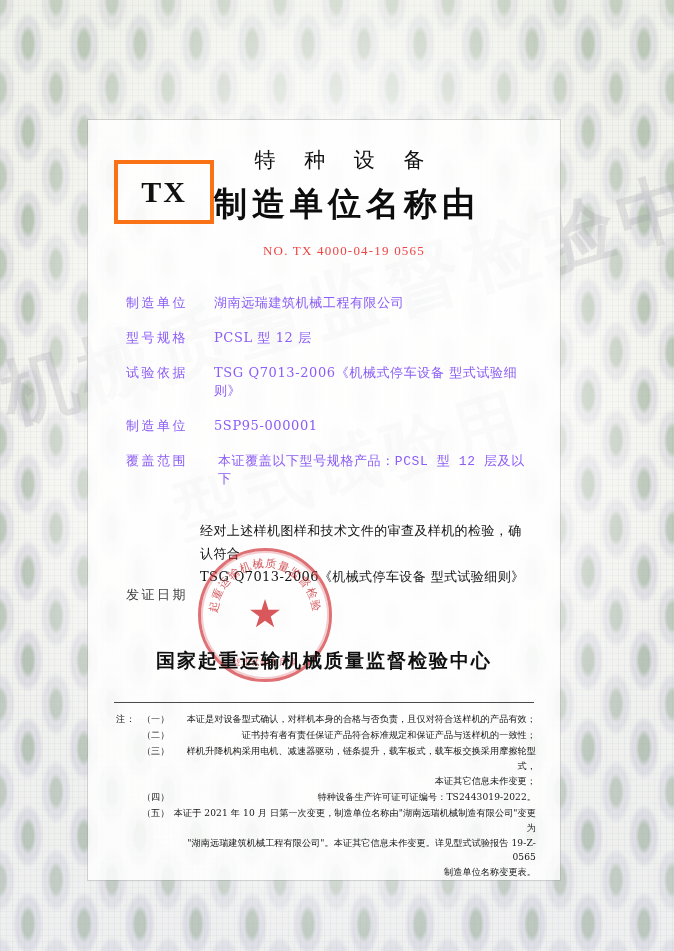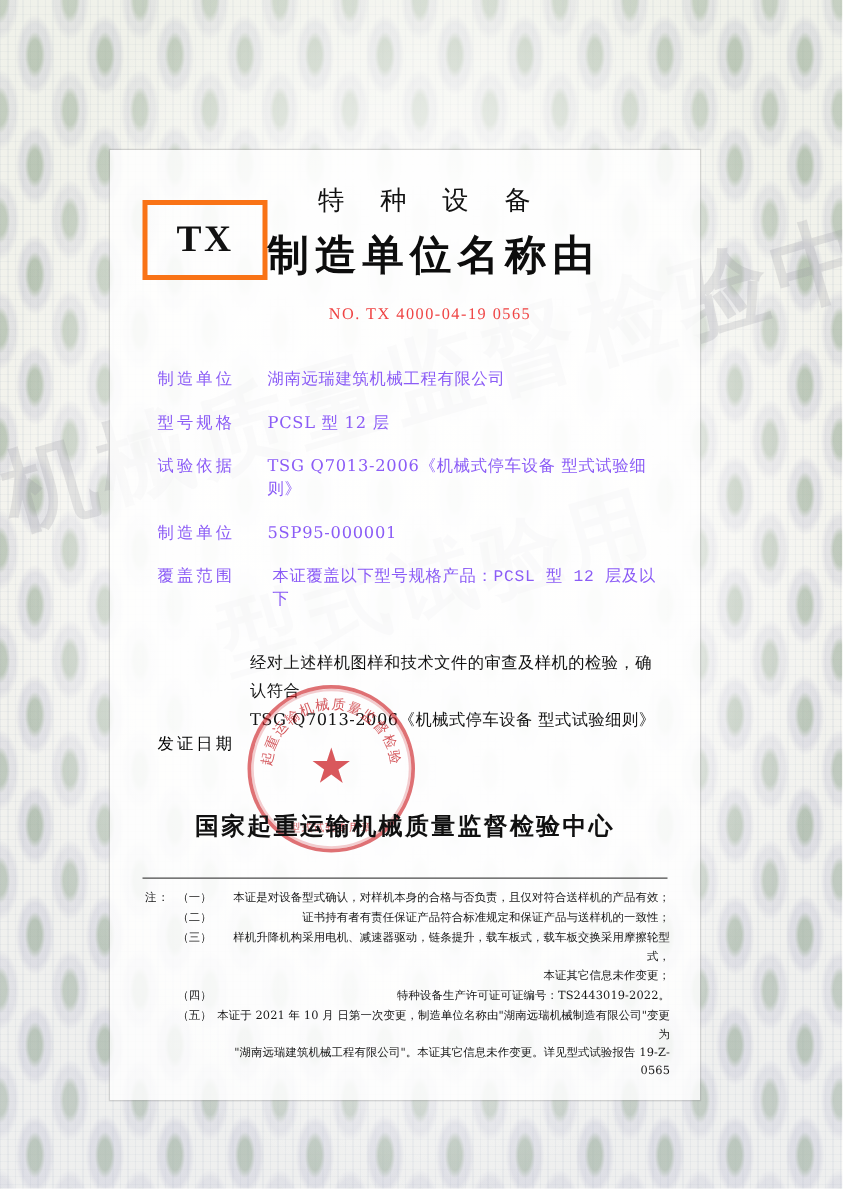--- a/index.html
+++ b/index.html
@@ -172,21 +172,21 @@
   }
 
   
   .issue-row {
     position: absolute;
     left: 38px;
     top: 466px;
     display: flex;
     align-items: center;
     font-size: 13px;
-    color: #000000;
+    color: #404040;
   }
   .issue-row .flabel { flex: 0 0 78px; }
   .issue-date {
     font-family: "DejaVu Serif", serif;
     letter-spacing: 1px;
     padding-left: 10px;
   }
 
   
   .seal {
@@ -401,20 +401,21 @@
             </div>
             <div class="note-item">
               <div class="note-num">（四）</div>
               <div class="note-text">特种设备生产许可证可证编号：TS2443019-2022。</div>
             </div>
             <div class="note-item">
               <div class="note-num">（五）</div>
               <div class="note-text">
                 <span>本证于 2021 年 10 月   日第一次变更，制造单位名称由"湖南远瑞机械制造有限公司"变更为</span>
                 <span class="sub">"湖南远瑞建筑机械工程有限公司"。本证其它信息未作变更。详见型式试验报告 19-Z-0565</span>
+                <span class="sub">制造单位名称变更表。</span>
               </div>
             </div>
           </div>
         </div>
       </div>
 
     </div>
   </div>
 </div>
 

